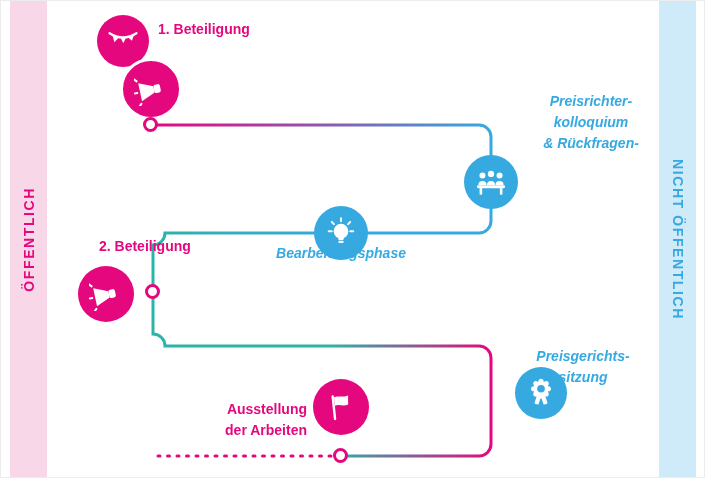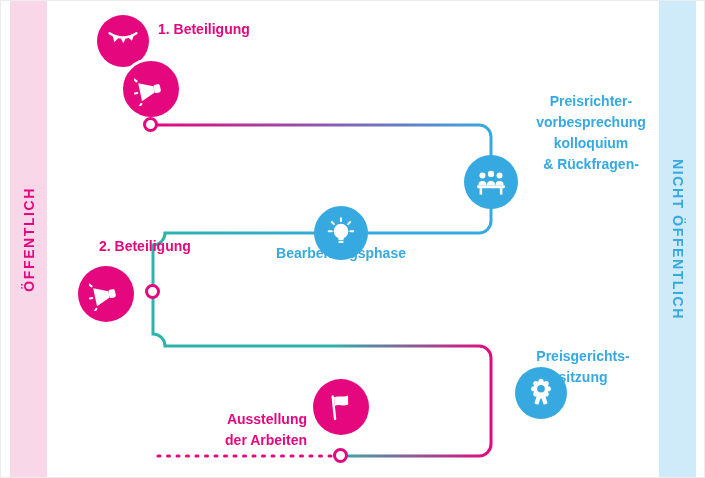--- a/index.html
+++ b/index.html
@@ -15,21 +15,21 @@
   .band-left .band-text{color:#e5077e;writing-mode:vertical-rl;transform:rotate(180deg);}
   .band-right .band-text{color:#36a9e1;writing-mode:vertical-rl;}
   .path-svg{position:absolute;left:0;top:0;width:705px;height:478px;}
   .node{position:absolute;border-radius:50%;display:flex;align-items:center;justify-content:center;}
   .node.pink{background:#e5077e;}
   .node.blue{background:#36a9e1;}
   .node.rim{border:3px solid #fff;box-sizing:content-box;}
   .dot{position:absolute;width:9px;height:9px;border:3px solid #e5077e;border-radius:50%;background:#fff;}
   .label{position:absolute;font-weight:700;font-size:14px;line-height:21px;}
   .pink-text{color:#e5077e;}
-  .blue-text{color:#36a9e1;}
+  .blue-text{color:#36a9e1;font-style:italic;}
   .t-left{text-align:left;}
   .t-right{text-align:right;}
   .t-center{text-align:center;}
 </style>
 </head>
 <body>
 
 <div class="stage">
 
   <div class="band band-left">
@@ -153,32 +153,31 @@
   </div>
 
   <div class="dot" style="left:332px;top:447px;"></div>
 
   <div class="label pink-text t-left" style="left:157px;top:18px;width:160px;">
     <div>1. Beteiligung</div>
   </div>
 
   <div class="label blue-text t-center" style="left:505px;top:90px;width:170px;">
     <div>Preisrichter-</div>
-    <div>vorbesprechung</div>
     <div>kolloquium</div>
     <div>&amp; Rückfragen-</div>
   </div>
 
   <div class="label blue-text t-center" style="left:250px;top:194px;width:180px;margin-top:48px;">Bearbeitungsphase</div>
 
   <div class="label pink-text t-left" style="left:54px;top:235px;width:120px;margin-left:44px;">2. Beteiligung</div>
 
   <div class="label blue-text t-center" style="left:512px;top:345px;width:140px;">
     <div>Preisgerichts-</div>
     <div>sitzung</div>
   </div>
 
-  <div class="label pink-text t-right" style="left:180px;top:408px;width:126px;">
+  <div class="label pink-text t-right" style="left:180px;top:398px;width:126px;">
     <div>Ausstellung</div>
     <div>der Arbeiten</div>
   </div>
 
 </div>
 
 </body></html>

